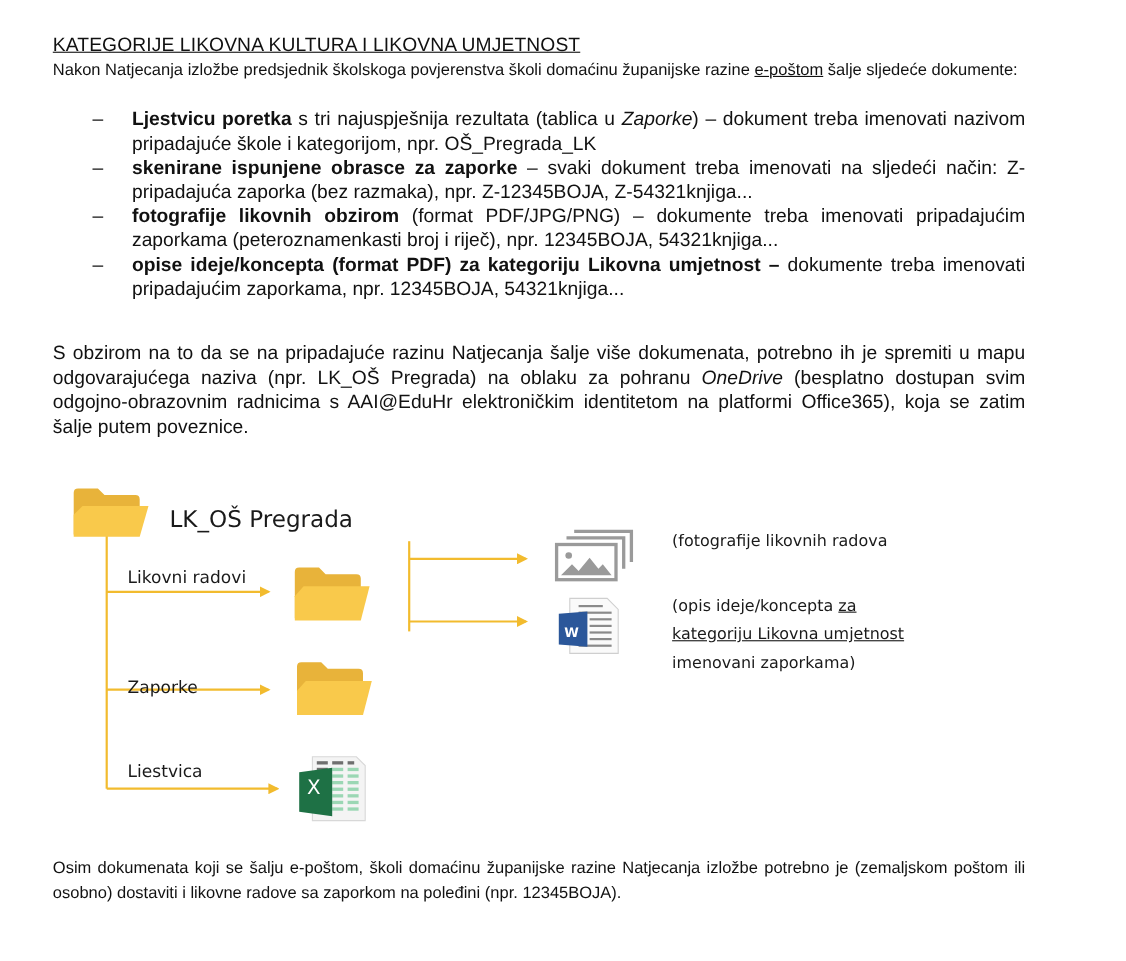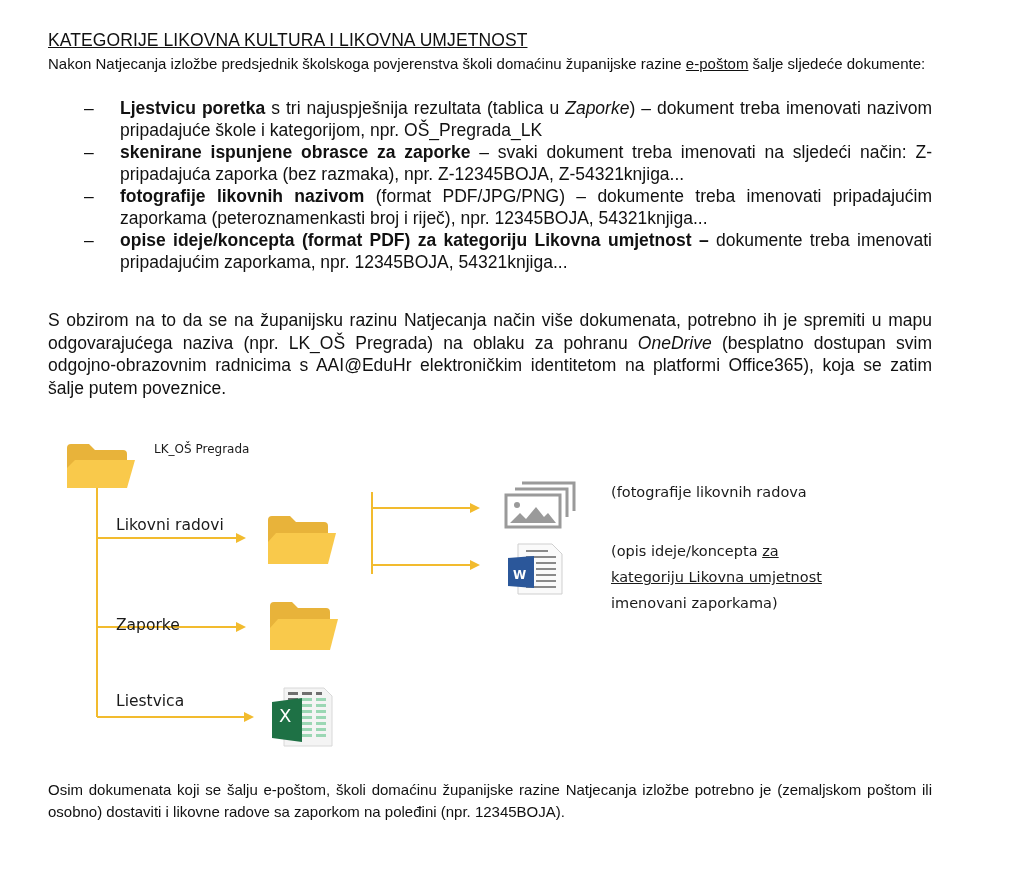--- a/index.html
+++ b/index.html
@@ -34,30 +34,30 @@
   <li>
     <span class="dash">–</span>
     <b>Ljestvicu poretka</b><span> s tri najuspješnija rezultata (tablica u </span><i>Zaporke</i><span>) – dokument treba imenovati nazivom pripadajuće škole i kategorijom, npr. OŠ_Pregrada_LK</span>
   </li>
   <li>
     <span class="dash">–</span>
     <b>skenirane ispunjene obrasce za zaporke</b><span> – svaki dokument treba imenovati na sljedeći način: Z-pripadajuća zaporka (bez razmaka), npr. Z-12345BOJA, Z-54321knjiga...</span>
   </li>
   <li>
     <span class="dash">–</span>
-    <b>fotografije likovnih nazivom</b><span> (format PDF/JPG/PNG) – dokumente treba imenovati pripadajućim zaporkama (peteroznamenkasti broj i riječ), npr. 12345BOJA, 54321knjiga...</span>
+    <b>fotografije likovnih obzirom</b><span> (format PDF/JPG/PNG) – dokumente treba imenovati pripadajućim zaporkama (peteroznamenkasti broj i riječ), npr. 12345BOJA, 54321knjiga...</span>
   </li>
   <li>
     <span class="dash">–</span>
     <b>opise ideje/koncepta (format PDF) za kategoriju Likovna umjetnost –</b><span> dokumente treba imenovati pripadajućim zaporkama, npr. 12345BOJA, 54321knjiga...</span>
   </li>
 </ul>
 
 <div class="para p2">
-  <span>S obzirom na to da se na županijsku razinu Natjecanja način više dokumenata, potrebno ih je spremiti u mapu odgovarajućega naziva (npr. LK_OŠ Pregrada) na oblaku za pohranu </span><i>OneDrive</i><span> (besplatno dostupan svim odgojno-obrazovnim radnicima s AAI@EduHr elektroničkim identitetom na platformi Office365), koja se zatim šalje putem poveznice.</span>
+  <span>S obzirom na to da se na pripadajuće razinu Natjecanja šalje više dokumenata, potrebno ih je spremiti u mapu odgovarajućega naziva (npr. LK_OŠ Pregrada) na oblaku za pohranu </span><i>OneDrive</i><span> (besplatno dostupan svim odgojno-obrazovnim radnicima s AAI@EduHr elektroničkim identitetom na platformi Office365), koja se zatim šalje putem poveznice.</span>
 </div>
 
 <div class="diagram">
   <svg width="1024" height="340" viewBox="0 0 1024 340">
     <defs>
       <marker id="arr" markerWidth="10" markerHeight="10" refX="8" refY="5" orient="auto" markerUnits="userSpaceOnUse">
         <path d="M0,0 L10,5 L0,10 z" fill="#f2bb2e"></path>
       </marker>
     </defs>
 
@@ -129,21 +129,21 @@
         <rect x="28" y="24" width="20" height="2"></rect>
         <rect x="28" y="30" width="20" height="2"></rect>
         <rect x="28" y="36" width="20" height="2"></rect>
         <rect x="18" y="42" width="30" height="2"></rect>
       </g>
       <path d="M0,14 L26,12 L26,44 L0,42 z" fill="#2b579a"></path>
     </g>
     <text x="513" y="149" font-family="DejaVu Sans, sans-serif" font-size="12" font-weight="bold" fill="#ffffff">W</text>
   </svg>
 
-  <div class="dlabel" style="left:154px; top:12px; font-size:12px;">LK_OŠ Pregrada</div>
+  <div class="dlabel" style="left:154px; top:30px; font-size:21px;">LK_OŠ Pregrada</div>
   <div class="dlabel" style="left:116px; top:86px;">Likovni radovi</div>
   <div class="dlabel" style="left:116px; top:174px;margin-top:12px;">Zaporke</div>
   <div class="dlabel" style="left:116px; top:262px;">Liestvica</div>
 
   <div class="caption" style="left:611px; top:49px;">
     <div>(fotografije likovnih radova</div>
   </div>
   <div class="caption" style="left:611px; top:108px;">
     <div><span>(opis ideje/koncepta </span><span class="u">za</span></div>
     <div class="u">kategoriju Likovna umjetnost</div>

